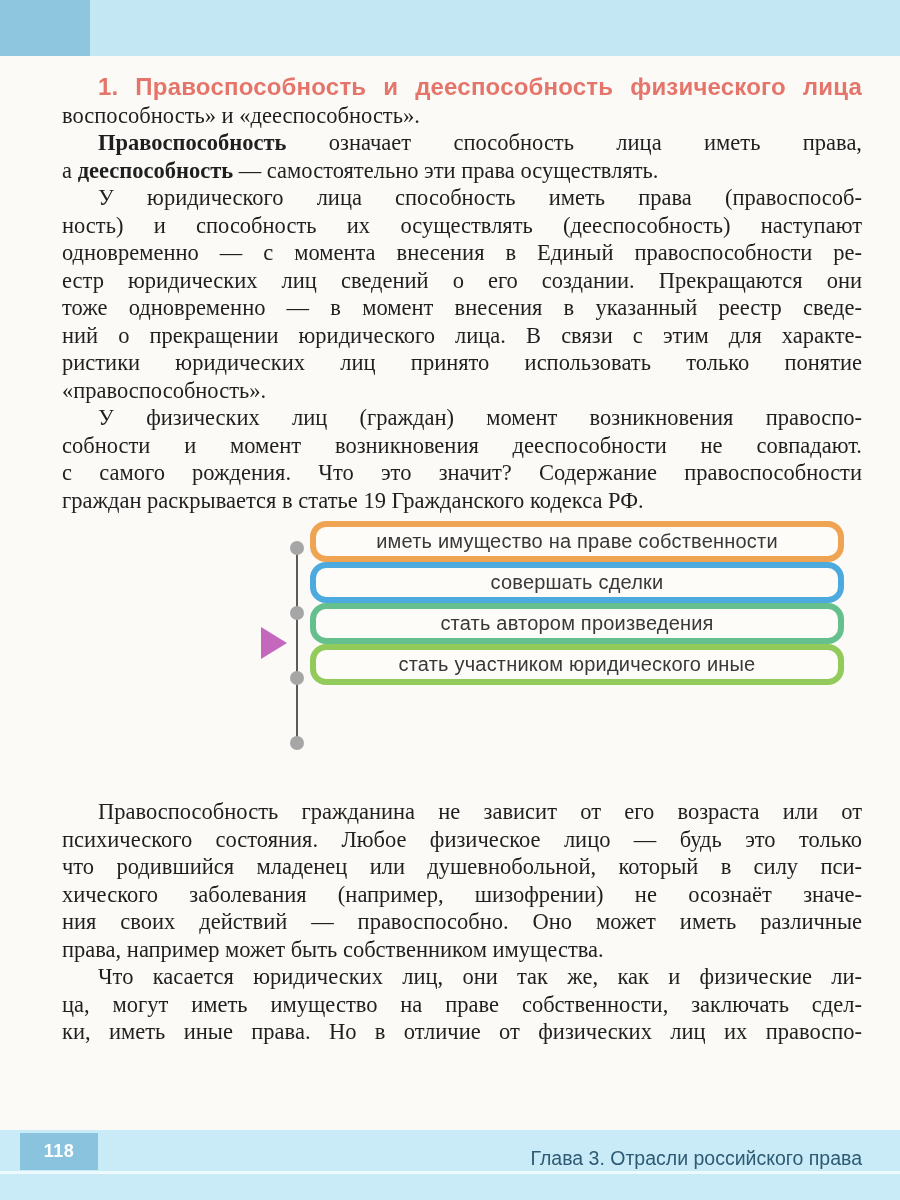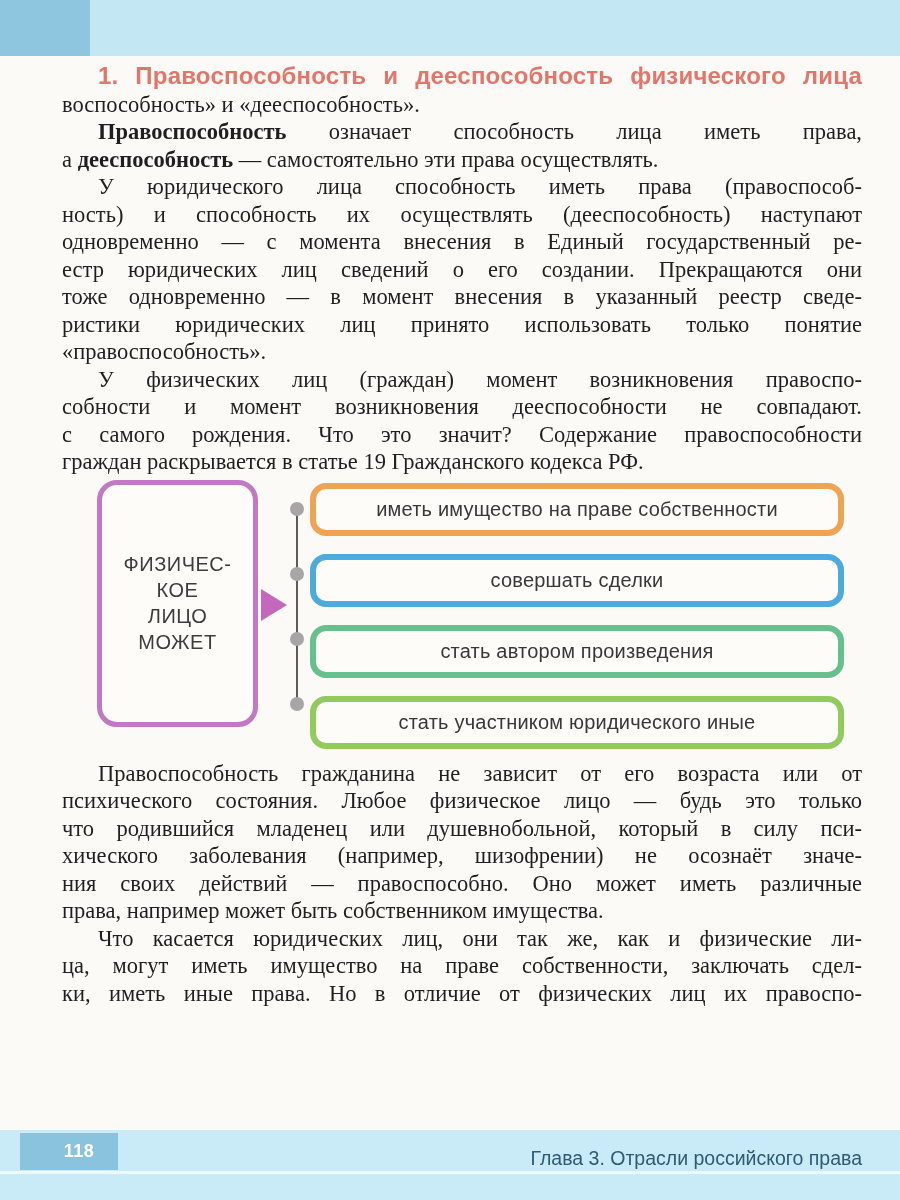--- a/index.html
+++ b/index.html
@@ -2,21 +2,21 @@
 <html><head>
 <meta charset="utf-8">
 <style>
   html,body{margin:0;padding:0;background:#e8e8e8;}
   .page{position:relative;width:900px;height:1200px;background:#fbfaf6;overflow:hidden;
         font-family:"Liberation Serif",serif;color:#1f1f1f;}
   
   .top-band{position:absolute;top:0;left:0;width:900px;height:56px;background:#c4e7f4;}
   .top-corner{position:absolute;top:0;left:0;width:90px;height:56px;background:#8ec6e0;}
   
-  .content{position:absolute;top:56px;left:62px;width:800px;padding-top:6px;}
+  .content{position:absolute;top:56px;left:62px;width:800px;padding-top:17px;}
   .para{margin:0;}
   .ln{font-size:22.5px;line-height:27.5px;white-space:normal;}
   .ln.just{text-align:justify;text-align-last:justify;}
   .ln.ind{padding-left:36px;}
   .r-h{font-family:"Liberation Sans",sans-serif;font-weight:700;font-size:24px;
        color:#e5756a;letter-spacing:0.2px;}
   .r-b{font-weight:700;}
   
   .diagram{position:relative;width:800px;height:258px;margin:0 0 26px 0;
            font-family:"Liberation Sans",sans-serif;}
@@ -24,30 +24,30 @@
                background:#fdfcf9;border:5px solid #c179c3;border-radius:20px;
                box-sizing:border-box;display:flex;align-items:center;justify-content:center;}
   .subject-text{text-align:center;font-size:20px;line-height:26px;color:#3d3d3d;
                 letter-spacing:0.5px;}
   .fig-arrow{position:absolute;left:199px;top:113px;width:0;height:0;
              border-left:26px solid #c468bd;border-top:16px solid transparent;
              border-bottom:16px solid transparent;}
   .rail{position:absolute;left:234px;top:33px;width:2px;height:196px;background:#5b5b5b;}
   .dot{position:absolute;left:228px;width:14px;height:14px;border-radius:50%;background:#a6a6a6;}
   .items{position:absolute;left:248px;top:7px;width:534px;}
-  .cap-item{height:53px;margin-bottom:18px;background:#fdfcf9;border:6px solid #999;
+  .cap-item{height:41px;margin-bottom:0;background:#fdfcf9;border:6px solid #999;
             border-radius:16px;box-sizing:border-box;display:flex;align-items:center;
             justify-content:center;}
   .cap-label{font-size:20px;color:#383838;letter-spacing:0.2px;}
   
   .footer{position:absolute;left:0;top:1130px;width:900px;height:70px;background:#c9ebf7;
           font-family:"Liberation Sans",sans-serif;}
   .pagenum{position:absolute;left:20px;top:3px;width:78px;height:37px;background:#8ac3de;
            color:#ffffff;font-weight:700;font-size:18px;letter-spacing:0.5px;
-           display:flex;align-items:center;justify-content:center;padding-left:20px;}
+           display:flex;align-items:center;justify-content:center;}
   .chapter{position:absolute;right:38px;top:9px;font-size:19.5px;color:#2e5a73;margin-top:8px;}
   .footer-line{position:absolute;left:0;top:41px;width:900px;height:3px;background:#eef9fd;}
 </style>
 </head>
 <body>
 
 <div class="page">
 
   <div class="top-band">
     <div class="top-corner"></div>
@@ -59,43 +59,36 @@
           <div class="ln just ind"><span class="r-h">1. Правоспособность и дееспособность физического лица</span></div>
           <div class="ln"><span>воспособность» и «дееспособность».</span></div>
         </div>
         <div class="para">
           <div class="ln just ind"><span class="r-b">Правоспособность</span><span> означает способность лица иметь права,</span></div>
           <div class="ln"><span>а </span><span class="r-b">дееспособность</span><span> — самостоятельно эти права осуществлять.</span></div>
         </div>
         <div class="para">
           <div class="ln just ind"><span>У юридического лица способность иметь права (правоспособ-</span></div>
           <div class="ln just"><span>ность) и способность их осуществлять (дееспособность) наступают</span></div>
-          <div class="ln just"><span>одновременно — с момента внесения в Единый государственный ре-</span></div>
+          <div class="ln just"><span>одновременно — с момента внесения в Единый правоспособности ре-</span></div>
           <div class="ln just"><span>естр юридических лиц сведений о его создании. Прекращаются они</span></div>
           <div class="ln just"><span>тоже одновременно — в момент внесения в указанный реестр сведе-</span></div>
+          <div class="ln just"><span>ний о прекращении юридического лица. В связи с этим для характе-</span></div>
           <div class="ln just"><span>ристики юридических лиц принято использовать только понятие</span></div>
           <div class="ln"><span>«правоспособность».</span></div>
         </div>
         <div class="para">
           <div class="ln just ind"><span>У физических лиц (граждан) момент возникновения правоспо-</span></div>
           <div class="ln just"><span>собности и момент возникновения дееспособности не совпадают.</span></div>
           <div class="ln just"><span>с самого рождения. Что это значит? Содержание правоспособности</span></div>
           <div class="ln"><span>граждан раскрывается в статье 19 Гражданского кодекса РФ.</span></div>
         </div>
       </div>
 
     <div class="diagram">
-      <div class="subject-box">
-        <div class="subject-text" id="subject-text">
-            <div>ФИЗИЧЕС-</div>
-            <div>КОЕ</div>
-            <div>ЛИЦО</div>
-            <div>МОЖЕТ</div>
-          </div>
-      </div>
       <div class="fig-arrow"></div>
       <div class="rail"></div>
       <div id="dots">
           <div class="dot" style="top: 26.5px;"></div>
           <div class="dot" style="top: 91.5px;"></div>
           <div class="dot" style="top: 156.5px;"></div>
           <div class="dot" style="top: 221.5px;"></div>
         </div>
       <div class="items" id="items">
           <div class="cap-item" style="border-color: rgb(238, 164, 82);">

